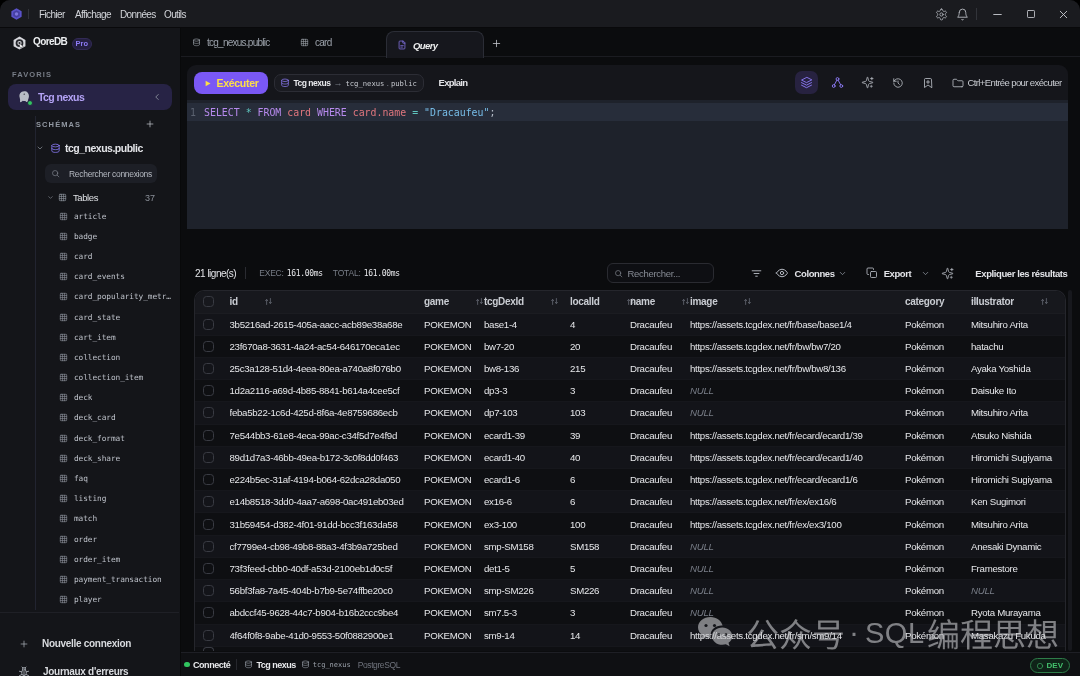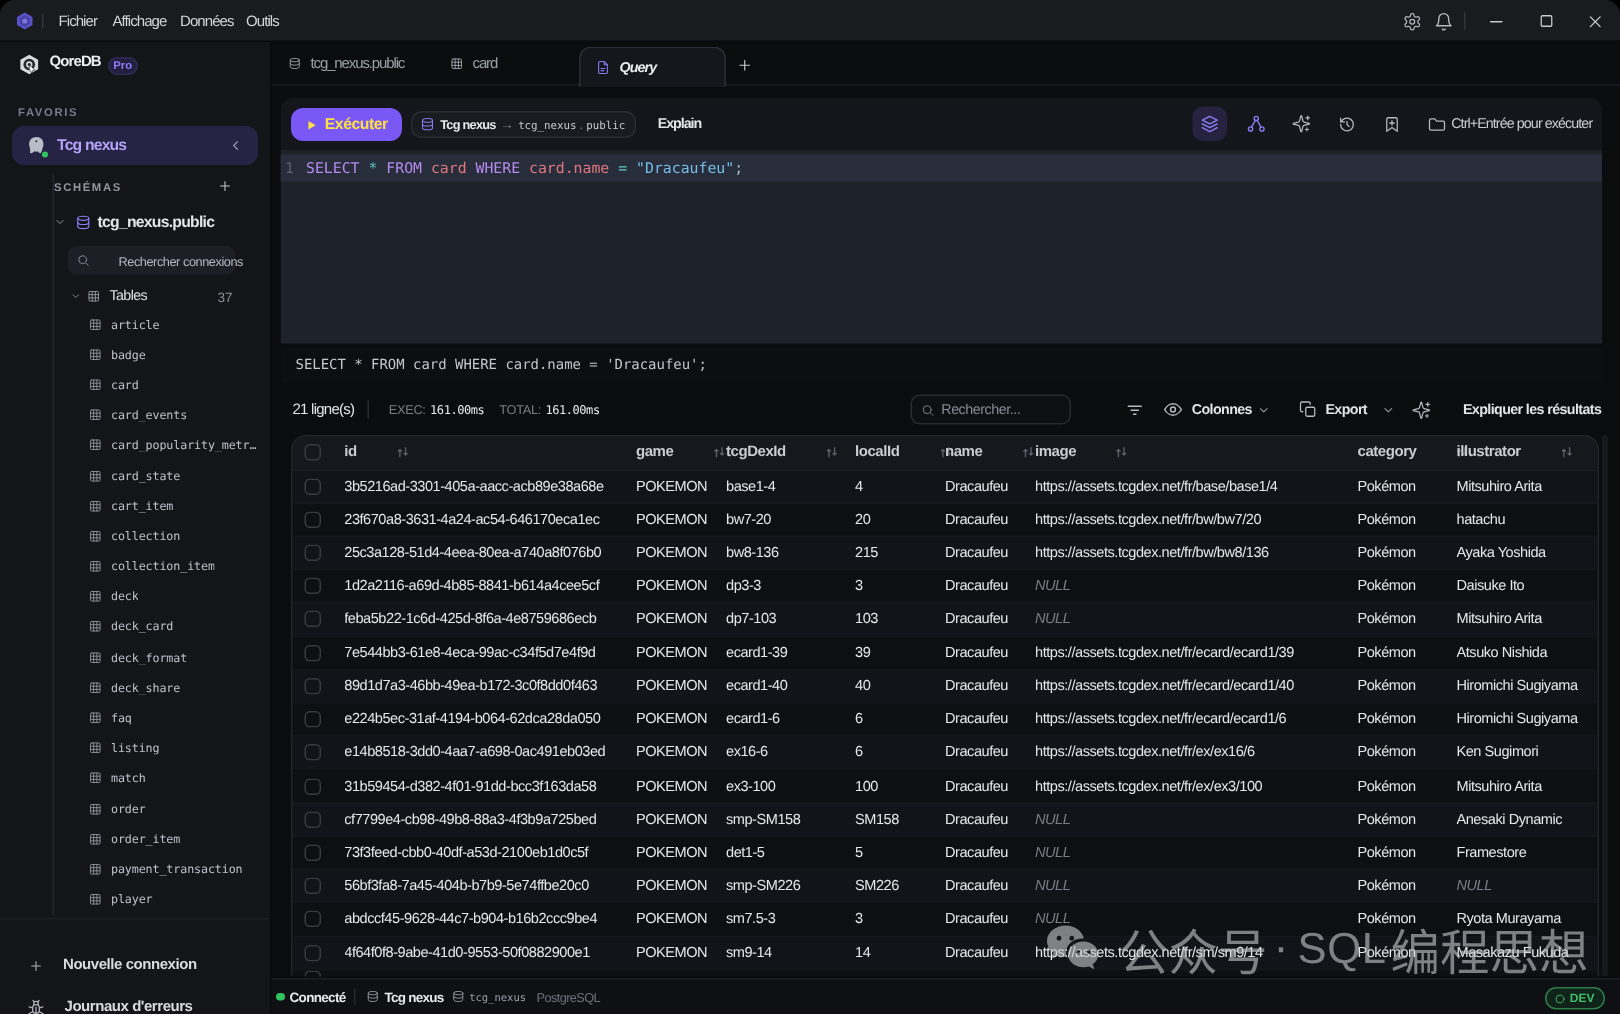--- a/index.html
+++ b/index.html
@@ -39,21 +39,21 @@
   .fav-dot { position:absolute; right:-2px; bottom:-2px; width:6px; height:6px; border-radius:50%; background:#31c45f; border:1.5px solid #272345; }
   .fav-name { margin-left:7px; font-size:10.5px; font-weight:bold; letter-spacing:-0.55px; color:#b4a3f6; flex:1; }
   .fav-chev { color:#9298a2; margin-right:2px; }
   .guide { position:absolute; left:35px; top:88px; width:1px; height:494px; background:#222430; }
   .sb-schemas { position:absolute; left:36px; top:92px; font-size:7.5px; font-weight:bold; letter-spacing:1.1px; color:#9298a2; }
   .sb-plus { position:absolute; left:145px; top:91px; color:#c6c9cf; }
   .schema-row { position:absolute; left:36px; top:114px; display:flex; align-items:center; color:#9298a2; }
   .schema-row .nm { margin-left:4px; font-size:10.5px; font-weight:bold; letter-spacing:-0.5px; color:#e4e5e9; }
   .schema-db { color:#8b7cf7; margin-left:6px; }
   .sb-search { position:absolute; left:45px; top:136px; width:112px; height:19px; background:#1d1f26; border-radius:6px; display:flex; align-items:center; padding:0 6px; color:#878c95; }
-  .sb-search .ph { margin-left:19px; font-size:8.5px; letter-spacing:-0.3px; white-space:nowrap; color:#b4b8c0; }
+  .sb-search .ph { margin-left:9px; font-size:8.5px; letter-spacing:-0.3px; white-space:nowrap; color:#b4b8c0; }
   .tables-row { position:absolute; left:47px; top:164px; width:110px; display:flex; align-items:center; color:#9298a2; }
   .tables-row .nm { margin-left:6px; font-size:9.5px; letter-spacing:-0.4px; color:#dfe1e5; flex:1; }
   .tables-row .count { font-size:9px; color:#8a8f98; margin-right:2px; }
   .tree-items { position:absolute; left:59px; top:178px; width:118px; }
   .tree-item { height:20.2px; display:flex; align-items:center; color:#8a8f98; }
   .t-name { margin-left:6px; font-size:7.8px; letter-spacing:-0.08px; color:#bdc1c9; white-space:nowrap; overflow:hidden; }
   .sb-bottom { position:absolute; left:0; top:584px; width:179px; height:64px; border-top:1px solid #1f2026; }
   .sb-btn { position:absolute; left:0; width:179px; height:27px; display:flex; align-items:center; color:#aeb2ba; }
   .sb-btn .lb { margin-left:13px; font-size:10px; font-weight:bold; letter-spacing:-0.3px; color:#d9dbdf; }
   .sb-btn1 { top:17px; } .sb-btn2 { top:45px; }
@@ -547,23 +547,20 @@
               </span>
             <span class="q-hint">Ctrl+Entrée pour exécuter</span>
           </div>
         </div>
         <div class="editor">
           <div class="ed-line">
             <span class="ed-num">1</span>
             <span class="ed-code" id="code-line"><span class="tk-kw">SELECT</span><span class="tk-pl"> </span><span class="tk-op">*</span><span class="tk-pl"> </span><span class="tk-kw">FROM</span><span class="tk-pl"> </span><span class="tk-id">card</span><span class="tk-pl"> </span><span class="tk-kw">WHERE</span><span class="tk-pl"> </span><span class="tk-id">card.name</span><span class="tk-pl"> </span><span class="tk-op">=</span><span class="tk-pl"> </span><span class="tk-str">"Dracaufeu"</span><span class="tk-pl">;</span></span>
           </div>
         </div>
-        <div class="echo">
-          <span class="sql mono">SELECT * FROM card WHERE card.name = 'Dracaufeu';</span>
-        </div>
       </div>
 
       <div class="rbar">
         <div class="r-left">
           <span class="r-count">21 ligne(s)</span>
           <span class="r-sep"></span>
           <span class="r-exec">EXEC:</span>
           <span class="r-ms">161.00ms</span>
           <span class="r-gap"></span>
           <span class="r-exec">TOTAL:</span>
@@ -695,21 +692,21 @@
               </span>
             </div>
         </div>
 
 <div class="tbody">
 
     <div class="trow">
       <div class="td td-check">
                 <span class="checkbox"></span>
               </div>
-      <div class="td">3b5216ad-3301-405a-aacc-acb89e38a68e</div>
+      <div class="td">3b5216ad-2615-405a-aacc-acb89e38a68e</div>
       <div class="td">POKEMON</div>
       <div class="td">base1-4</div>
       <div class="td">4</div>
       <div class="td">Dracaufeu</div>
       <div class="td">https://assets.tcgdex.net/fr/base/base1/4</div>
       <div class="td">Pokémon</div>
       <div class="td">Mitsuhiro Arita</div>
     </div>
 
     <div class="trow">

